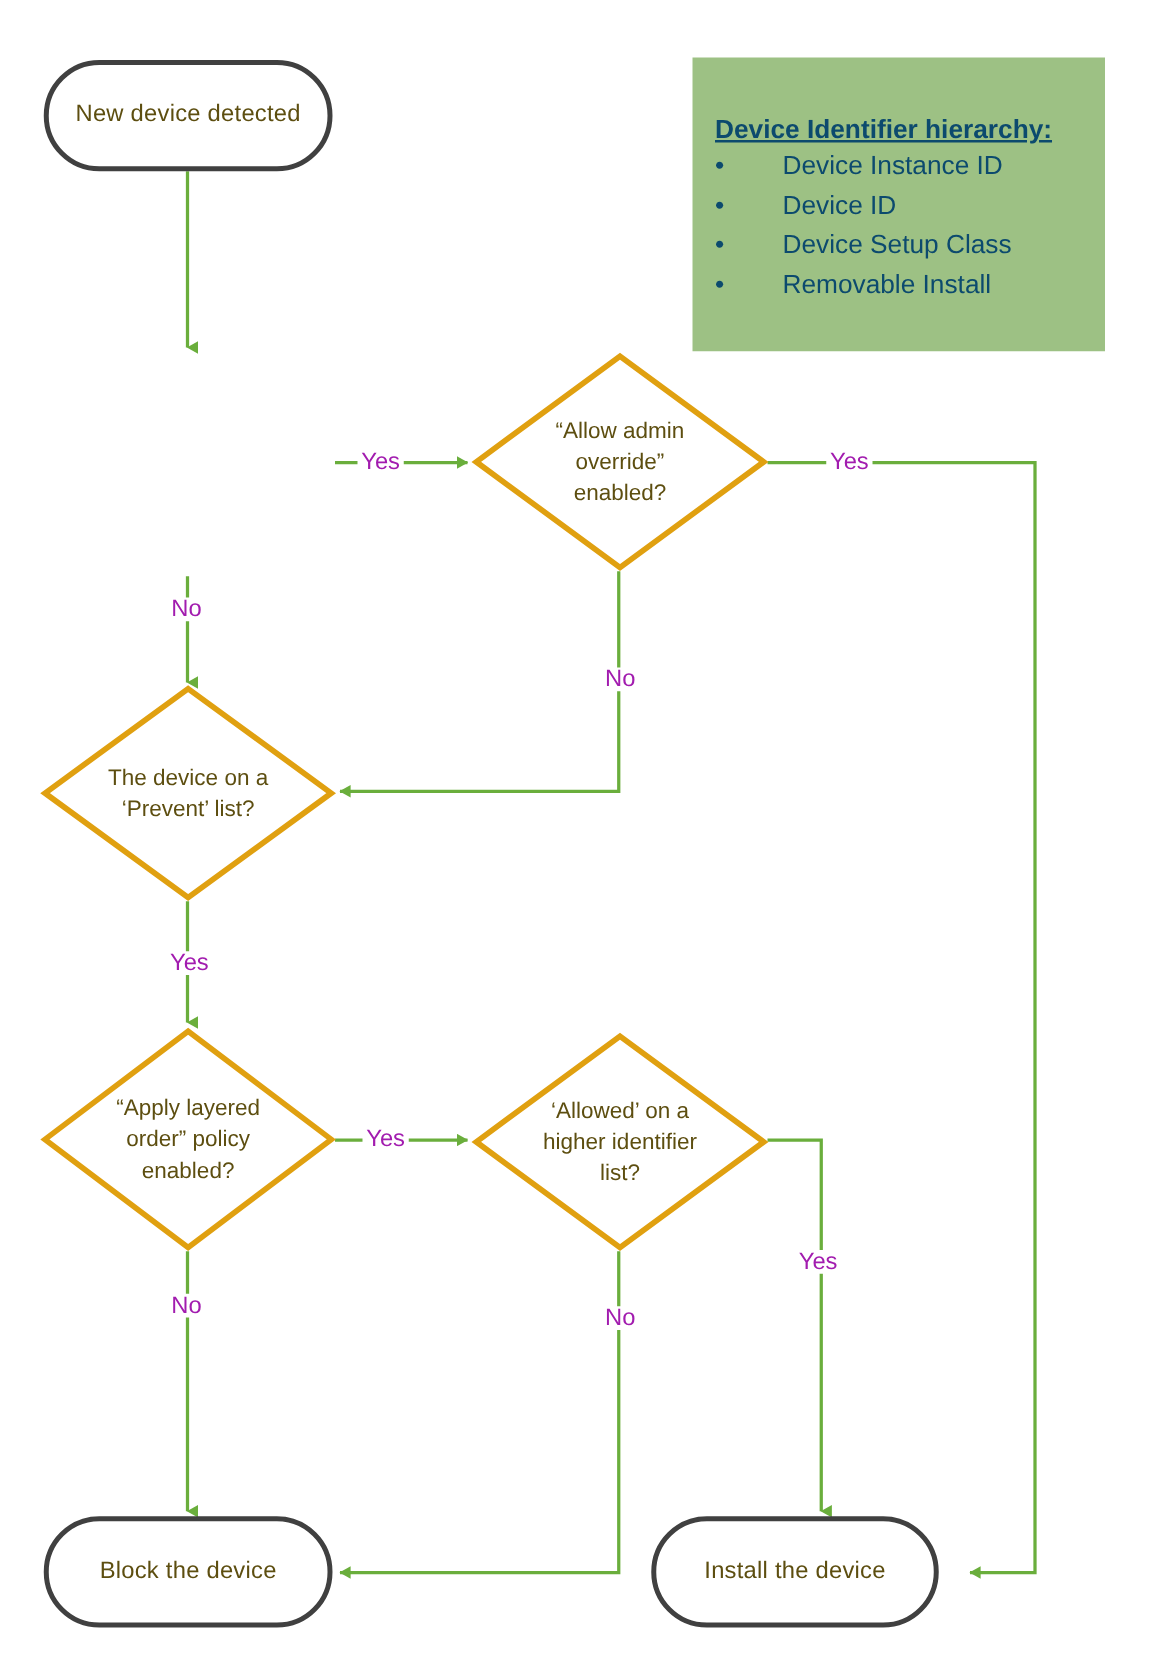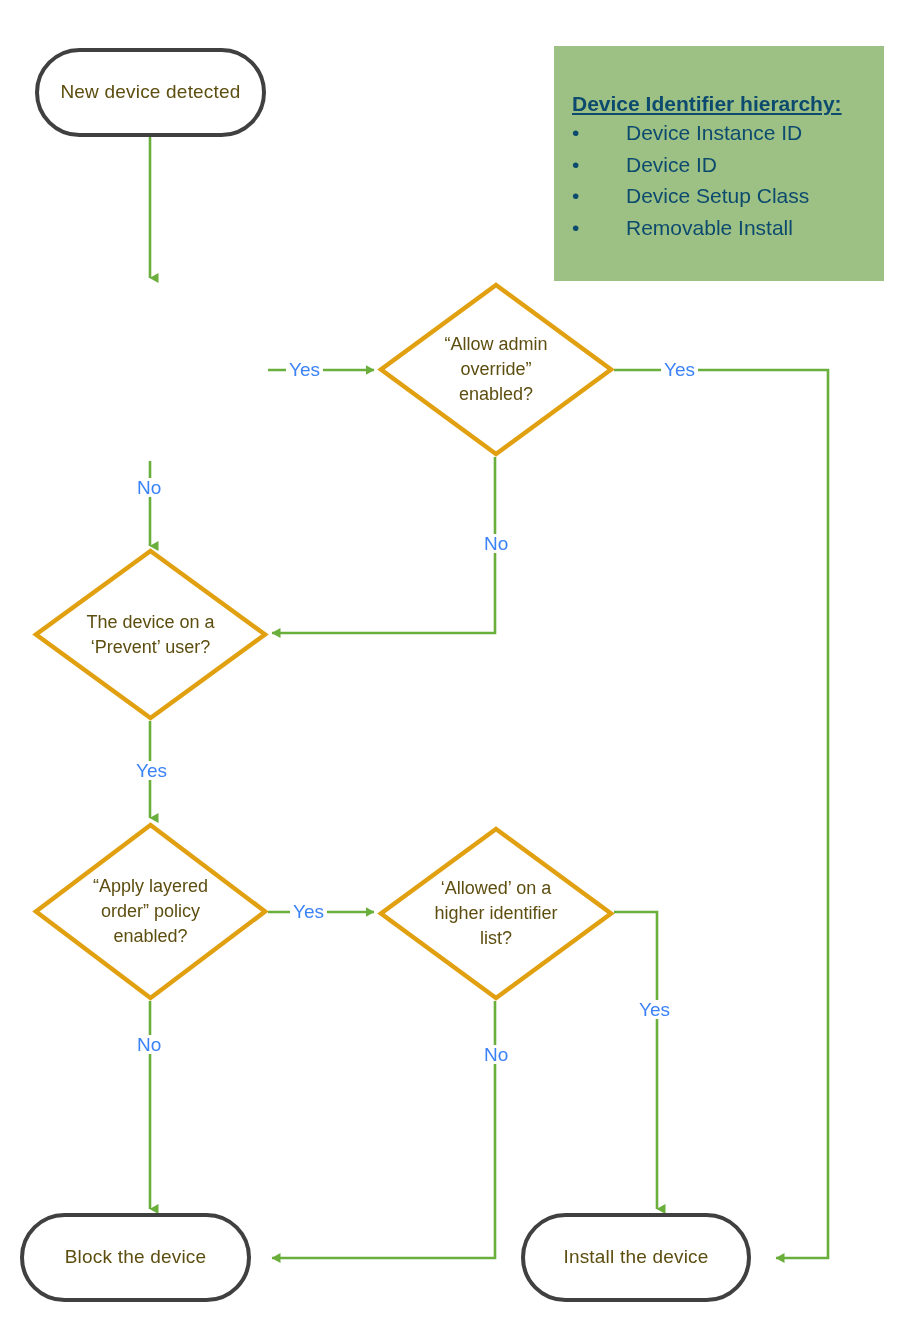--- a/index.html
+++ b/index.html
@@ -58,21 +58,21 @@
     justify-content: center;
     text-align: center;
     color: #5d4e10;
     font-size: 18px;
     line-height: 1.38;
     padding: 0 34px;
     box-sizing: border-box;
   }
   .edge-label {
     position: absolute;
-    color: #3b82f6;
+    color: #a21caf;
     font-size: 19px;
     background: #ffffff;
     padding: 0 3px;
     white-space: nowrap;
     z-index: 4;
     line-height: 1;
   }
   .legend {
     position: absolute;
     background: #9DC184;
@@ -175,21 +175,21 @@
     </div>
   </div>
 
   <div class="decision-wrap" style="left:33px; top:548px; width:235px; height:173px;">
     <svg width="235" height="173" viewBox="0 0 235 173" xmlns="http://www.w3.org/2000/svg">
       <polygon points="117.5,3 232,86.5 117.5,170 3,86.5" fill="#ffffff" stroke="#E0A010" stroke-width="4.5"></polygon>
     </svg>
     <div class="decision-label">
       <div>
         <div>The device on a</div>
-        <div>‘Prevent’ user?</div>
+        <div>‘Prevent’ list?</div>
       </div>
     </div>
   </div>
 
   <div class="decision-wrap" style="left:33px; top:822px; width:235px; height:179px;">
     <svg width="235" height="179" viewBox="0 0 235 179" xmlns="http://www.w3.org/2000/svg">
       <polygon points="117.5,3 232,89.5 117.5,176 3,89.5" fill="#ffffff" stroke="#E0A010" stroke-width="4.5"></polygon>
     </svg>
     <div class="decision-label">
       <div>
@@ -206,21 +206,21 @@
     </svg>
     <div class="decision-label" style="padding:0 26px;">
       <div>
         <div>‘Allowed’ on a</div>
         <div>higher identifier</div>
         <div>list?</div>
       </div>
     </div>
   </div>
 
-  <div class="node terminal" style="left:20px; top:1213px; width:231px; height:89px;">
+  <div class="node terminal" style="left:35px; top:1213px; width:231px; height:89px;">
     <span>Block the device</span>
   </div>
 
   <div class="node terminal" style="left:521px; top:1213px; width:230px; height:89px;">
     <span>Install the device</span>
   </div>
 
   <div class="legend" style="left:554px; top:46px; width:330px; height:235px; padding:45px 0 0 18px;">
     <div class="legend-title">Device Identifier hierarchy:</div>
     <ul class="legend-list">

